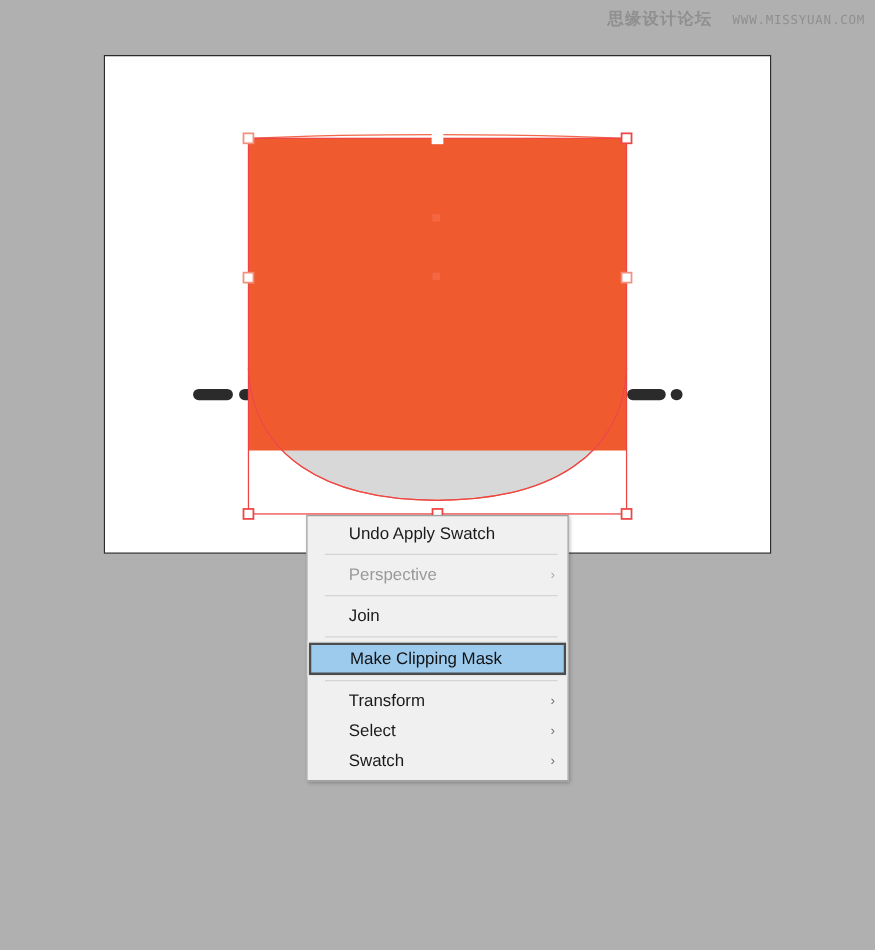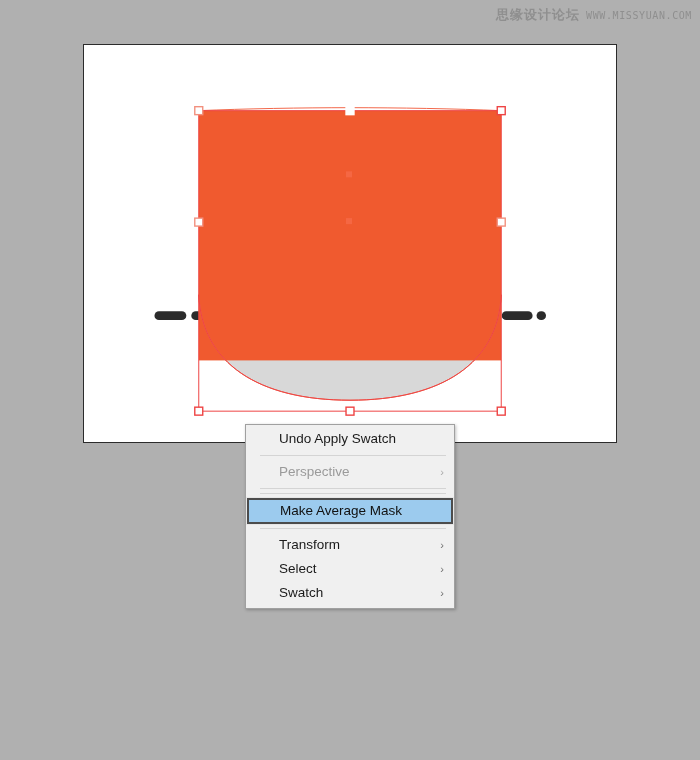--- a/index.html
+++ b/index.html
@@ -15,35 +15,34 @@
     position: relative;
   }
 
   
   #watermark {
     position: absolute;
     top: 6px;
     right: 8px;
     display: flex;
     align-items: baseline;
-    gap: 0;
+    gap: 16px;
     color: #8f8f8f;
     user-select: none;
   }
   #watermark .wm-cn {
     font-size: 13px;
     font-weight: bold;
     letter-spacing: 1px;
     font-family: "DejaVu Sans", sans-serif;
   }
   #watermark .wm-url {
     font-size: 10px;
     letter-spacing: 0.6px;
     font-family: "DejaVu Sans Mono", monospace;
-    margin-left: 6px;
   }
 
   
   #artboard {
     position: absolute;
     left: 83px;
     top: 44px;
     width: 534px;
     height: 399px;
     background: #ffffff;
@@ -55,21 +54,21 @@
     left: 0;
     top: 0;
     width: 100%;
     height: 100%;
   }
 
   
   #context-menu {
     position: absolute;
     left: 245px;
-    top: 424px;
+    top: 412px;
     width: 210px;
     background: #f0f0f0;
     border: 1px solid #a0a0a0;
     box-shadow: 1px 1px 3px rgba(0,0,0,0.25);
     padding: 2px 0 3px 0;
     box-sizing: border-box;
     font-family: "Liberation Sans", sans-serif;
   }
   .menu-item {
     position: relative;
@@ -167,19 +166,20 @@
       <rect x="263" y="174" width="6" height="6" fill="#ff7f6a"></rect>
     </g>
   </svg>
 </div>
 
 <div id="context-menu">
     <div class="menu-item"><span>Undo Apply Swatch</span></div>
     <div class="menu-sep"></div>
     <div class="menu-item disabled"><span>Perspective</span><span class="arrow">›</span></div>
     <div class="menu-sep"></div>
+    <div class="menu-item"><span>Join</span></div>
     <div class="menu-sep"></div>
-    <div class="menu-item selected"><span>Make Average Mask</span></div>
+    <div class="menu-item selected"><span>Make Clipping Mask</span></div>
     <div class="menu-sep"></div>
     <div class="menu-item"><span>Transform</span><span class="arrow">›</span></div>
     <div class="menu-item"><span>Select</span><span class="arrow">›</span></div>
     <div class="menu-item"><span>Swatch</span><span class="arrow">›</span></div>
   </div>
 
 </body></html>

